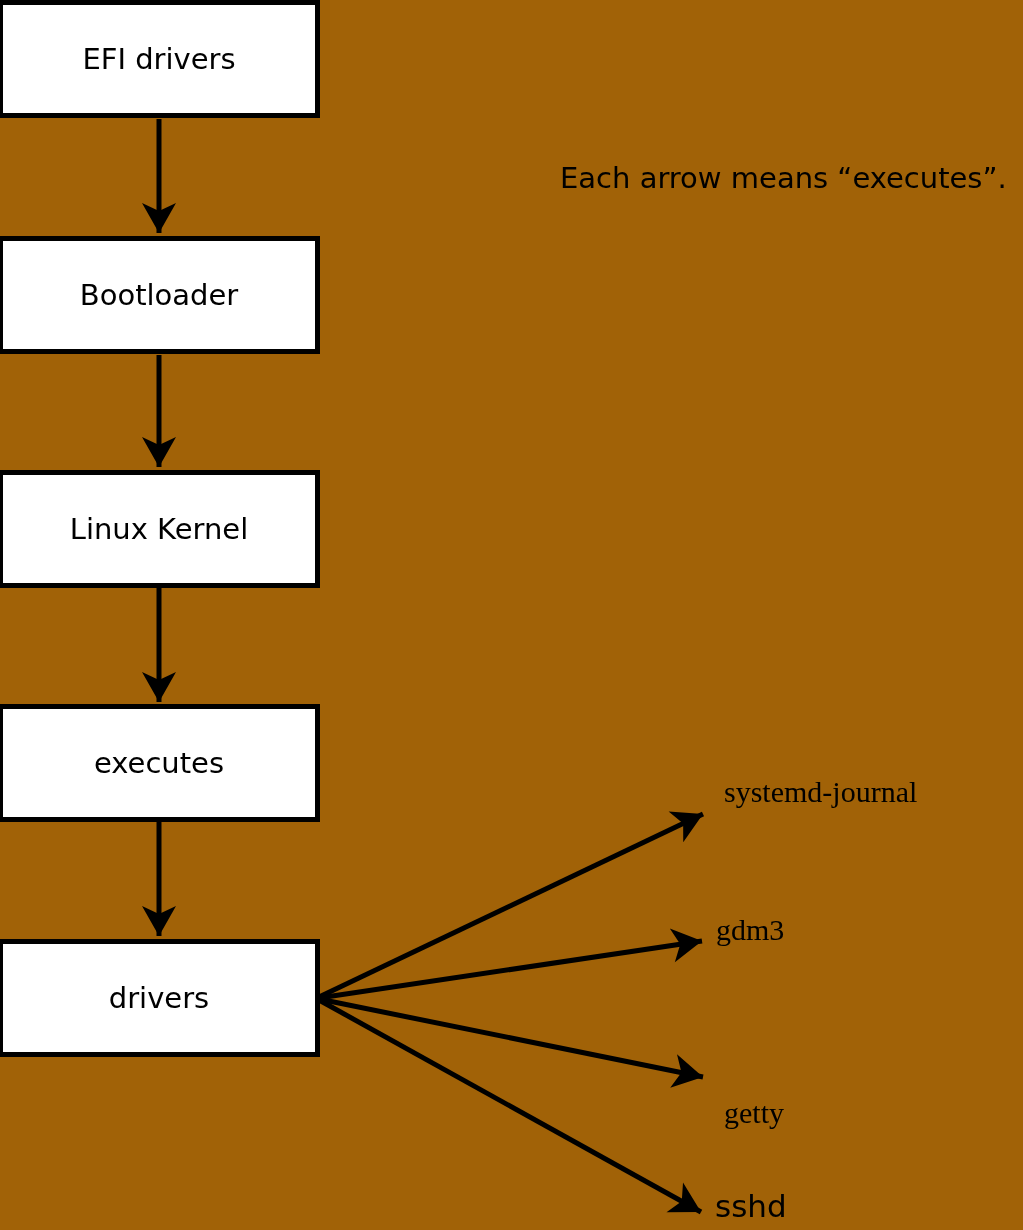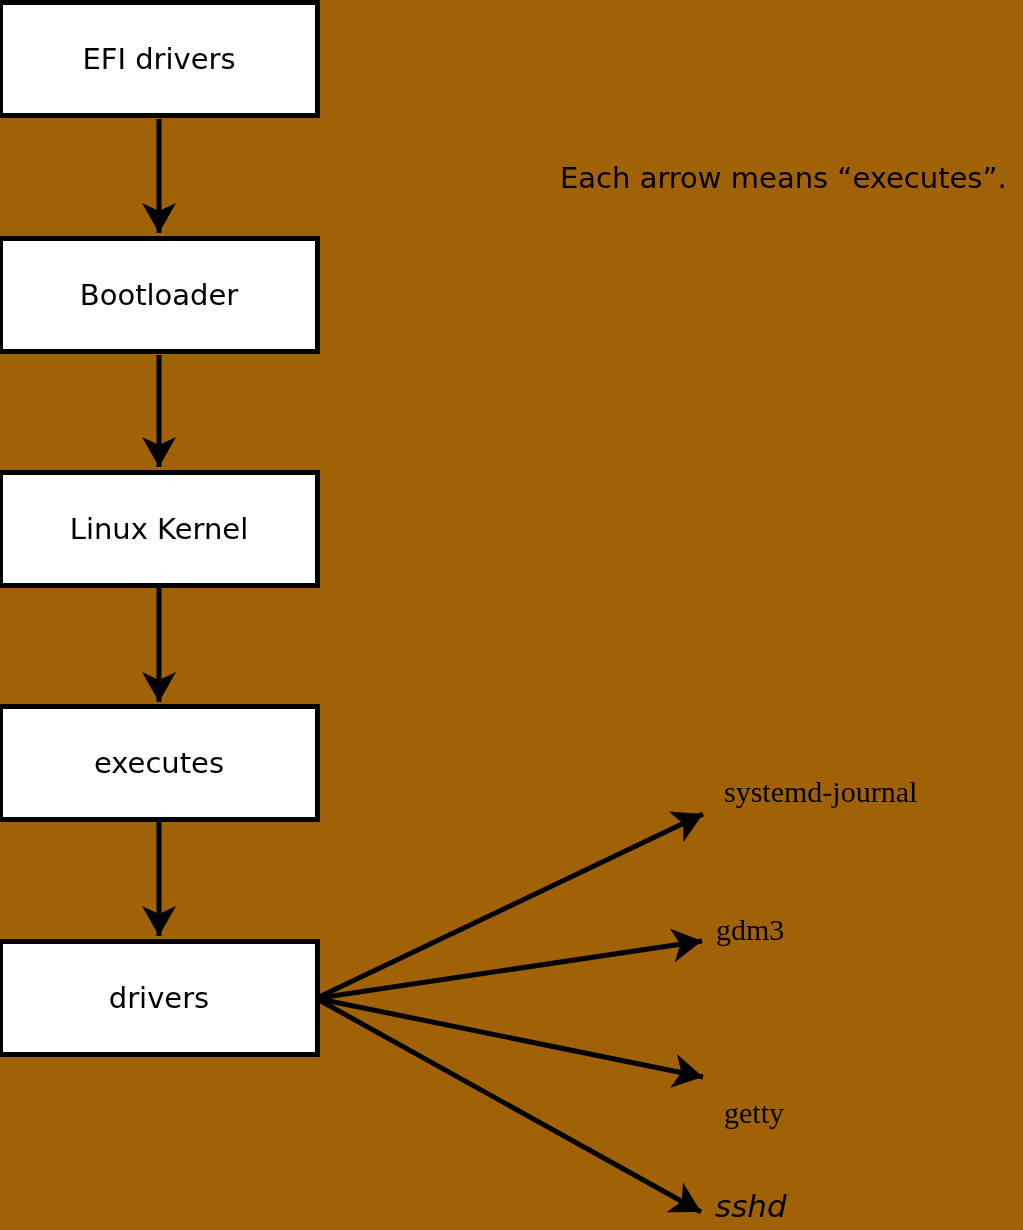--- a/index.html
+++ b/index.html
@@ -94,15 +94,15 @@
   </div>
   <div class="node-box" style="top:939px;">
     <span>drivers</span>
   </div>
 
   <div class="caption">Each arrow means “executes”.</div>
 
   <div class="leaf-label" style="left:724px; top:775px;">systemd-journal</div>
   <div class="leaf-label" style="left:716px; top:913px;">gdm3</div>
   <div class="leaf-label" style="left:724px; top:1096px;">getty</div>
-  <div class="leaf-label sans" style="left:715px; top:1189px;font-style:italic;">sshd</div>
+  <div class="leaf-label sans" style="left:715px; top:1189px;">sshd</div>
 
 </div>
 
 </body></html>

